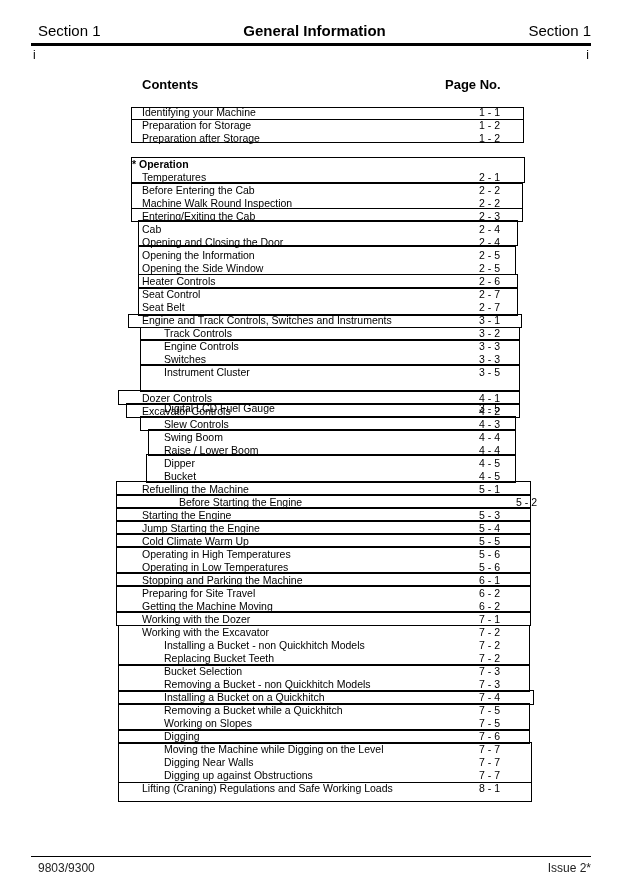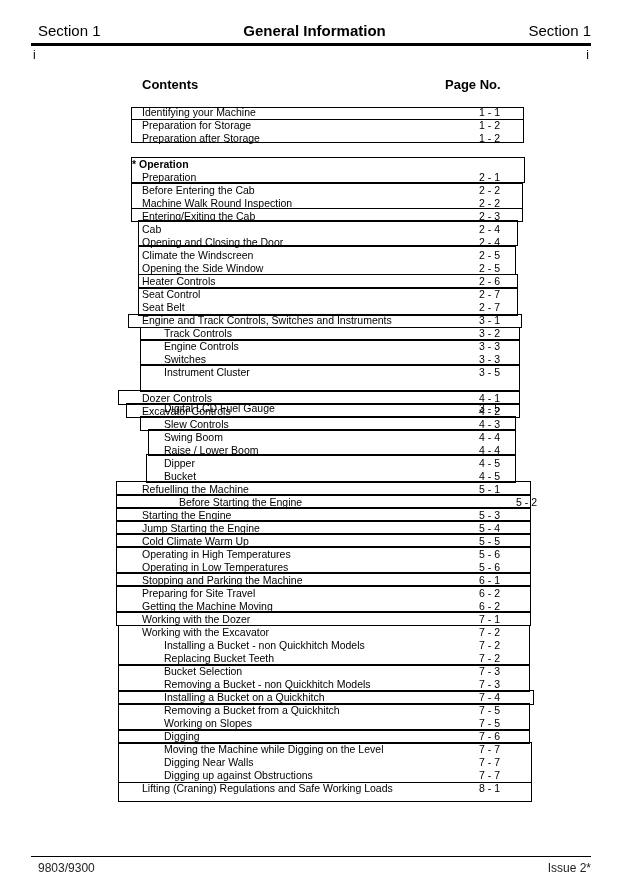--- a/index.html
+++ b/index.html
@@ -52,21 +52,21 @@
     </div>
     <div class="row" style="top: 132px;">
       <span class="t">Preparation after Storage</span>
       <span class="p">1 - 2</span>
     </div>
     <div class="row bold" style="top: 158px;">
       <span class="t">* Operation</span>
       <span class="p"></span>
     </div>
     <div class="row" style="top: 171px;">
-      <span class="t">Preparation</span>
+      <span class="t">Temperatures</span>
       <span class="p">2 - 1</span>
     </div>
     <div class="row" style="top: 184px;">
       <span class="t">Before Entering the Cab</span>
       <span class="p">2 - 2</span>
     </div>
     <div class="row" style="top: 197px;">
       <span class="t">Machine Walk Round Inspection</span>
       <span class="p">2 - 2</span>
     </div>
@@ -76,21 +76,21 @@
     </div>
     <div class="row" style="top: 223px;">
       <span class="t">Cab</span>
       <span class="p">2 - 4</span>
     </div>
     <div class="row" style="top: 236px;">
       <span class="t">Opening and Closing the Door</span>
       <span class="p">2 - 4</span>
     </div>
     <div class="row" style="top: 249px;">
-      <span class="t">Climate the Windscreen</span>
+      <span class="t">Opening the Information</span>
       <span class="p">2 - 5</span>
     </div>
     <div class="row" style="top: 262px;">
       <span class="t">Opening the Side Window</span>
       <span class="p">2 - 5</span>
     </div>
     <div class="row" style="top: 275px;">
       <span class="t">Heater Controls</span>
       <span class="p">2 - 6</span>
     </div>
@@ -216,21 +216,21 @@
     </div>
     <div class="row ind" style="top: 678px;">
       <span class="t">Removing a Bucket - non Quickhitch Models</span>
       <span class="p">7 - 3</span>
     </div>
     <div class="row ind" style="top: 691px;">
       <span class="t">Installing a Bucket on a Quickhitch</span>
       <span class="p">7 - 4</span>
     </div>
     <div class="row ind" style="top: 704px;">
-      <span class="t">Removing a Bucket from a Quickhitch</span>
+      <span class="t">Removing a Bucket while a Quickhitch</span>
       <span class="p">7 - 5</span>
     </div>
     <div class="row ind" style="top: 717px;">
       <span class="t">Working on Slopes</span>
       <span class="p">7 - 5</span>
     </div>
     <div class="row ind" style="top: 730px;">
       <span class="t">Digging</span>
       <span class="p">7 - 6</span>
     </div>

